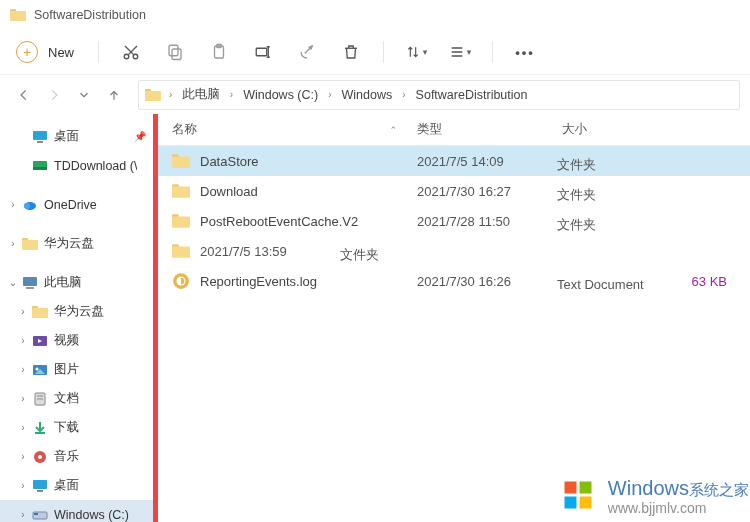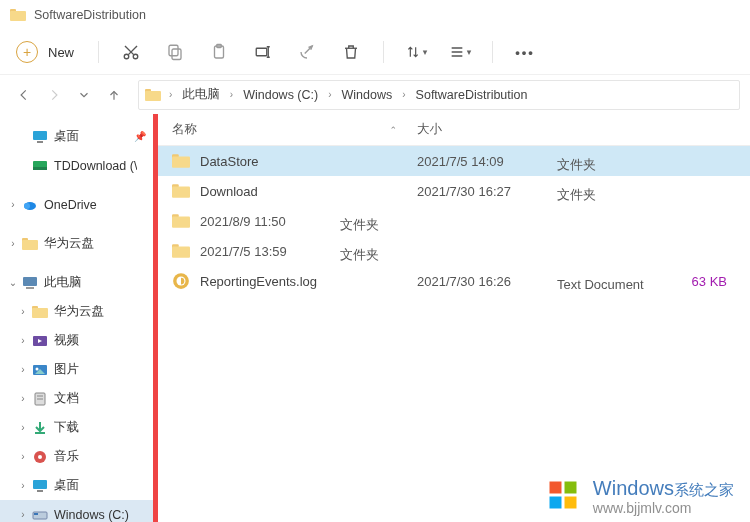--- a/index.html
+++ b/index.html
@@ -46,34 +46,34 @@
     .tree-item .label { overflow: hidden; text-overflow: ellipsis; }
     .tree-item .pin { margin-left: auto; margin-right: 6px; color: #888; font-size: 10px; }
     .tree-gap { height: 10px; }
 
     
     .filelist { flex: 1; display: flex; flex-direction: column; }
     .col-headers { height: 32px; display: flex; align-items: center; border-bottom: 1px solid #eee; color: #555; font-size: 12.5px; padding-left: 14px; }
     .col-name { width: 245px; display:flex; align-items:center;text-align:center; }
     .col-date { width: 140px; }
     .col-type { width: 115px; }
-    .col-size { width: 55px; }
+    .col-size { width: 55px; text-align: right; }
     .sort-caret { margin-left: auto; margin-right: 20px; color: #888; font-size: 9px; }
 
     .rows { }
     .row { height: 30px; display: flex; align-items: center; padding-left: 14px; font-size: 13px; color: #444; }
     .row.selected { background: #cfe8f6; }
     .row .ico { width: 18px; height: 18px; margin-right: 10px; display: flex; align-items: center; justify-content: center; }
     .row .name { width: 217px; }
     .row .date { width: 140px; color: #555; }
     .row .type { width: 115px; color: #555; margin-top: 7px; }
     .row .size { width: 55px; text-align: right; color: #a21caf; }
 
     
-    .watermark { position: absolute; right: 16px; bottom: 6px; display: flex; align-items: center; gap: 12px; opacity: .95; }
+    .watermark { position: absolute; right: 1px; bottom: 6px; display: flex; align-items: center; gap: 12px; opacity: .95; }
     .watermark .win-logo svg { width: 36px; height: 36px; }
     .watermark .wm-text1 { font-size: 20px; color: #3a76b8; font-weight: 400; }
     .watermark .wm-text2 { font-size: 15px; color: #3a76b8; }
     .watermark .wm-sub { font-size: 14px; color: #8a8a8a; display: block; }
 
     
     .folder-svg rect.tab { fill: #f0c873; }
     .folder-svg rect.body { fill: #f7d98a; }
   </style>
 </head>
@@ -353,20 +353,21 @@
       </li>
     </ul>
   </div>
 
   <div class="filelist">
     <div class="col-headers">
       <div class="col-name">
           <span>名称</span>
           <span class="sort-caret">⌃</span>
         </div>
+      <div class="col-type"><span>类型</span></div>
       <div class="col-size"><span>大小</span></div>
     </div>
     <div class="rows">
       <div class="row selected">
         <span class="ico">
             <svg class="folder-svg" viewBox="0 0 16 16">
               <rect class="tab" x="0" y="2" width="6" height="4" rx="1"></rect>
               <rect class="body" x="0" y="4" width="16" height="10" rx="1"></rect>
             </svg>
           </span>
@@ -387,21 +388,22 @@
         <span class="type">文件夹</span>
         <span class="size"></span>
       </div>
       <div class="row">
         <span class="ico">
             <svg class="folder-svg" viewBox="0 0 16 16">
               <rect class="tab" x="0" y="2" width="6" height="4" rx="1"></rect>
               <rect class="body" x="0" y="4" width="16" height="10" rx="1"></rect>
             </svg>
           </span>
-        <span class="date">2021/8/9 11:50</span>
+        <span class="name">PostRebootEventCache.V2</span>
+        <span class="date">2021/7/28 11:50</span>
         <span class="type">文件夹</span>
         <span class="size"></span>
       </div>
       <div class="row">
         <span class="ico">
             <svg class="folder-svg" viewBox="0 0 16 16">
               <rect class="tab" x="0" y="2" width="6" height="4" rx="1"></rect>
               <rect class="body" x="0" y="4" width="16" height="10" rx="1"></rect>
             </svg>
           </span>

